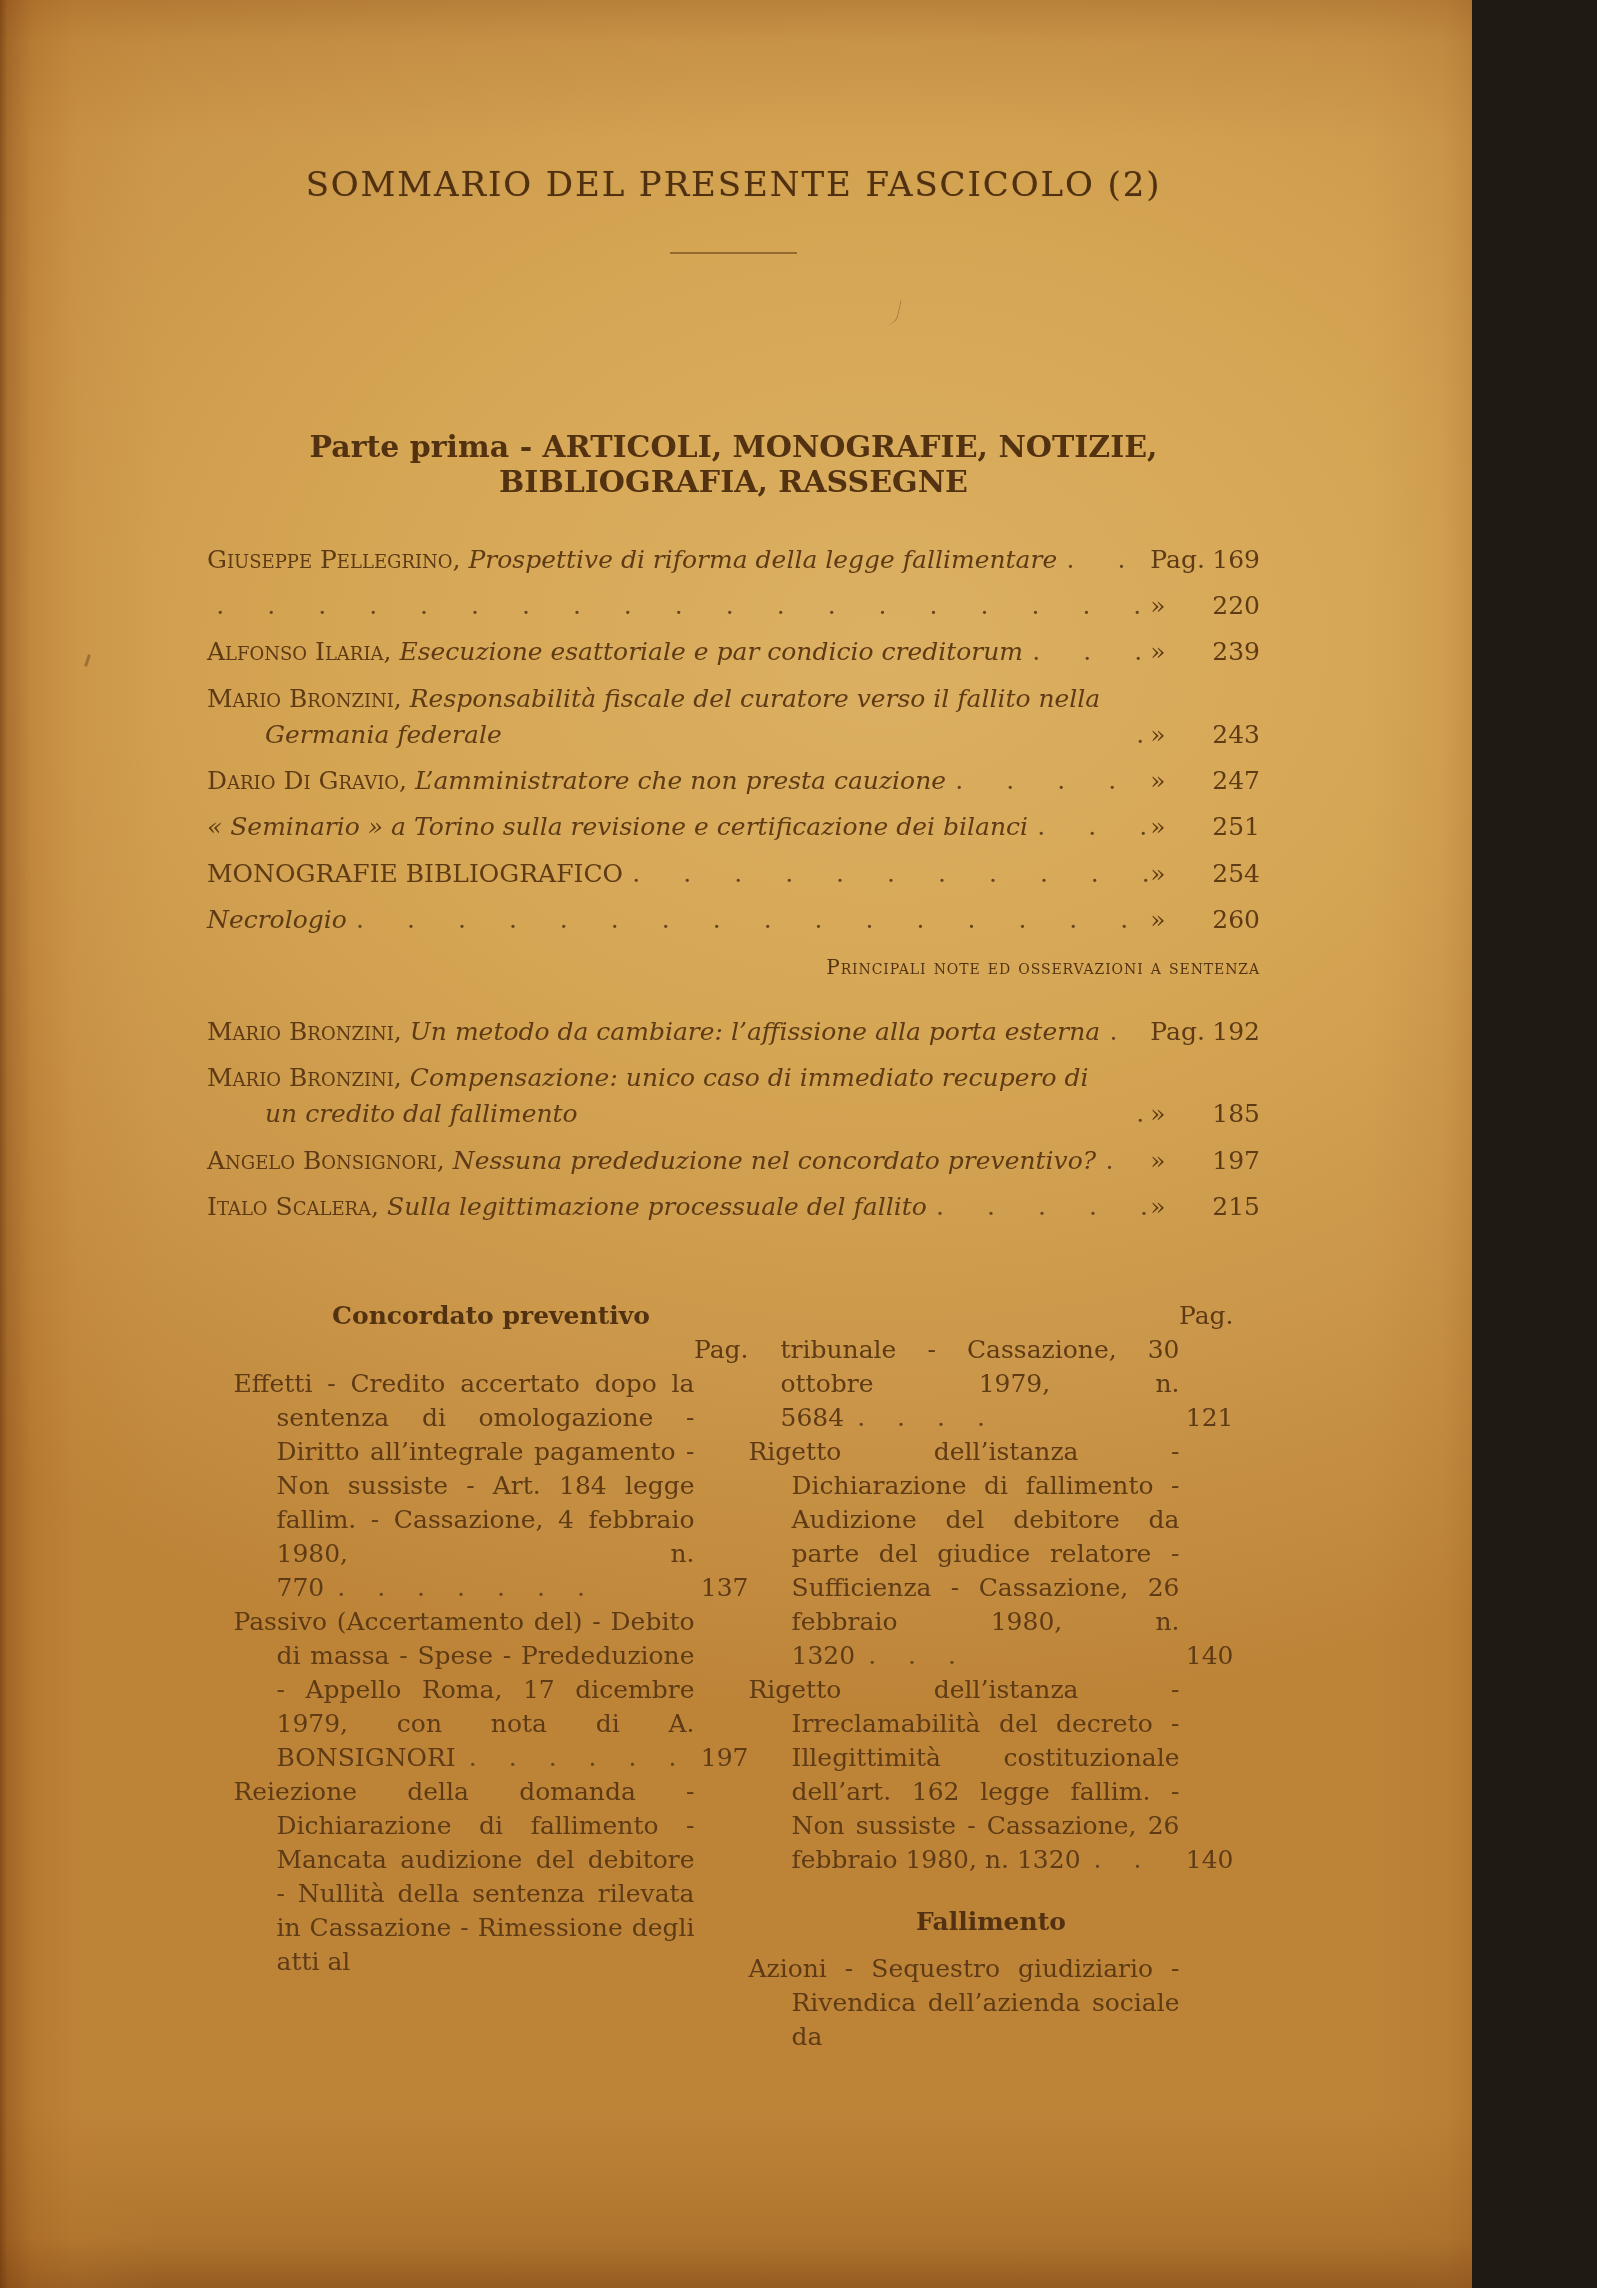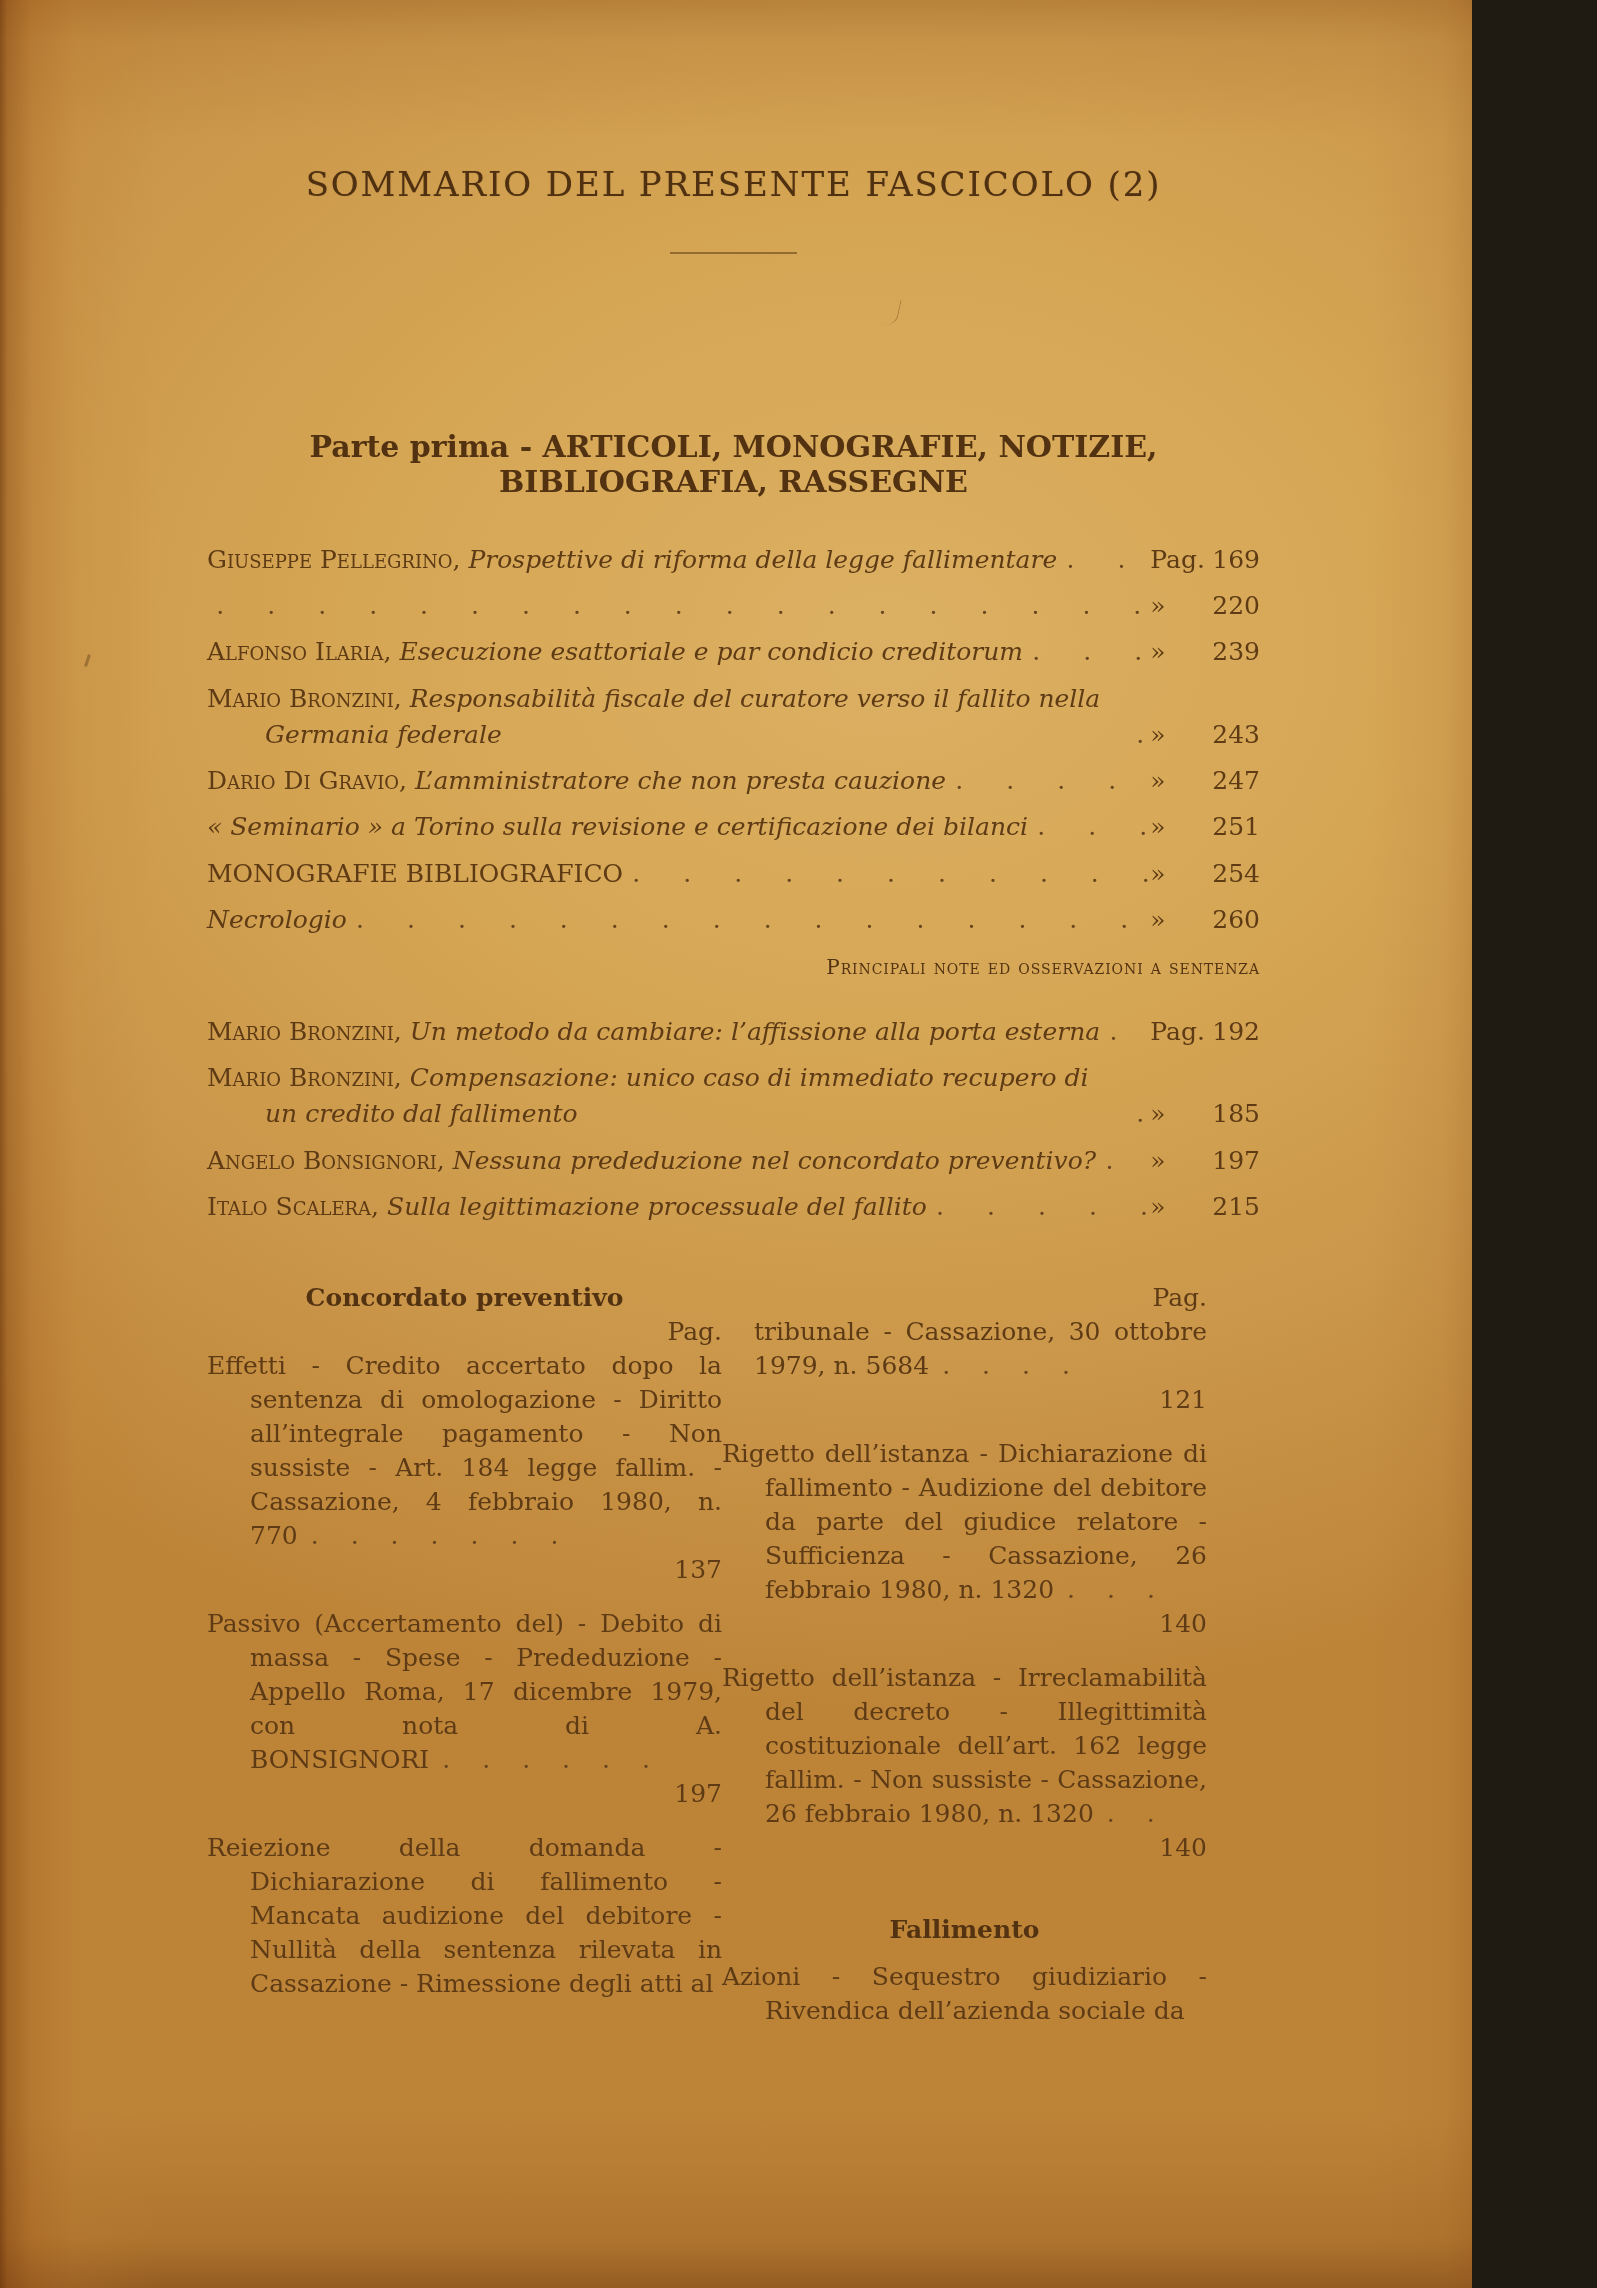--- a/index.html
+++ b/index.html
@@ -43,27 +43,27 @@
   .toc-main{max-width:862px;padding-left:58px;text-indent:-58px;}
   .sc{font-variant:small-caps;}
   .it{font-style:italic;}
   .toc-dots{
     flex:1 1 0;min-width:0;overflow:hidden;white-space:nowrap;
     letter-spacing:43px;padding-left:9.3px;color:#674420;
   }
   .toc-label{flex:0 0 62px;}
   .toc-page{flex:0 0 45px;text-align:right;}
 
-  .index{display:flex;justify-content:flex-start;margin-top:56px;font-size:25px;line-height:34px;}
+  .index{display:flex;justify-content:center;margin-top:74px;font-size:25px;line-height:34px;}
   .ix-left{width:515px;}
   .ix-right{width:485px;}
   .ix-heading{font-weight:700;text-align:center;color:#523211;}
   .ix-heading.mid{margin:28px 0 13px;}
   .ix-pag{text-align:right;}
-  .ix-row{display:flex;align-items:flex-end;flex-direction:column;}
+  .ix-row{display:flex;align-items:flex-end;}
   .ix-text{flex:1 1 auto;min-width:0;padding-left:43px;text-indent:-43px;text-align:justify;}
   .ix-row.cont .ix-text{padding-left:32px;text-indent:0;}
   .ix-dots{letter-spacing:32px;padding-left:13px;color:#674420;white-space:nowrap;}
   .ix-page{flex:0 0 54px;text-align:right;}
 
   .scratch-a{
     position:absolute;left:883px;top:298px;width:15px;height:28px;
     border-right:1.9px solid rgba(92,56,20,0.40);border-radius:0 0 13px 0;
     transform:rotate(12deg);
   }

